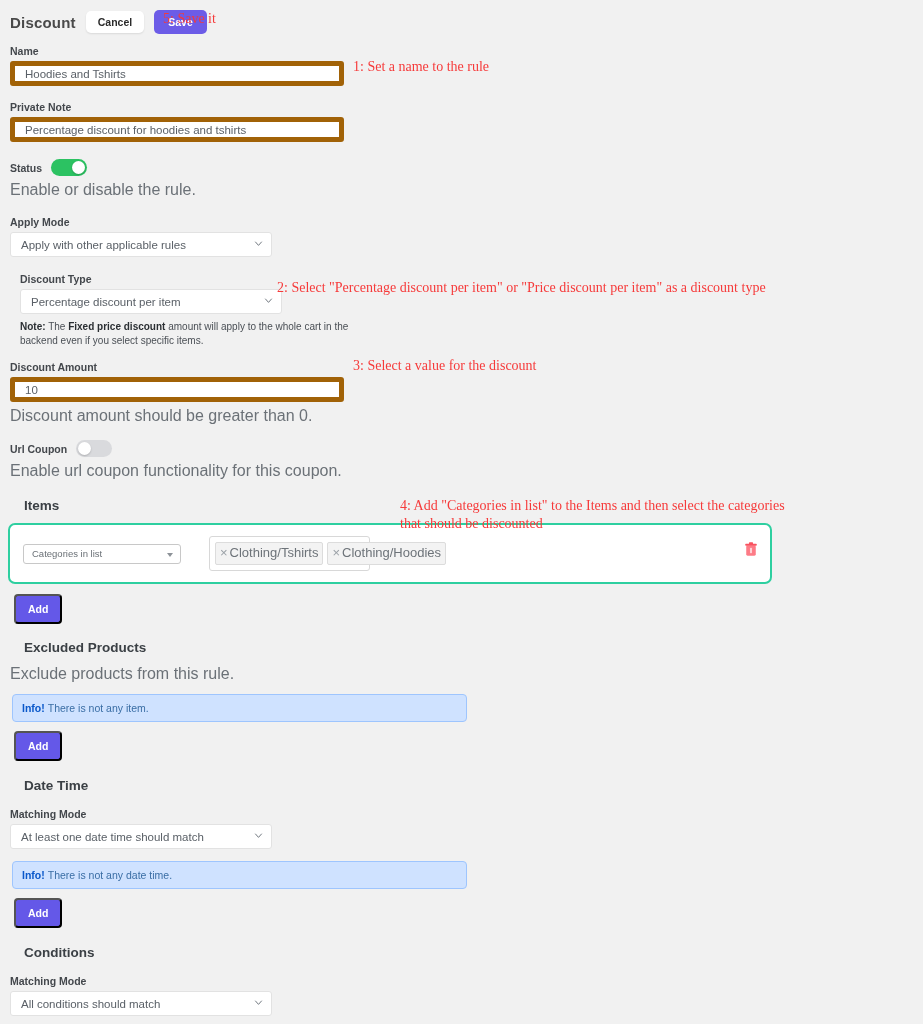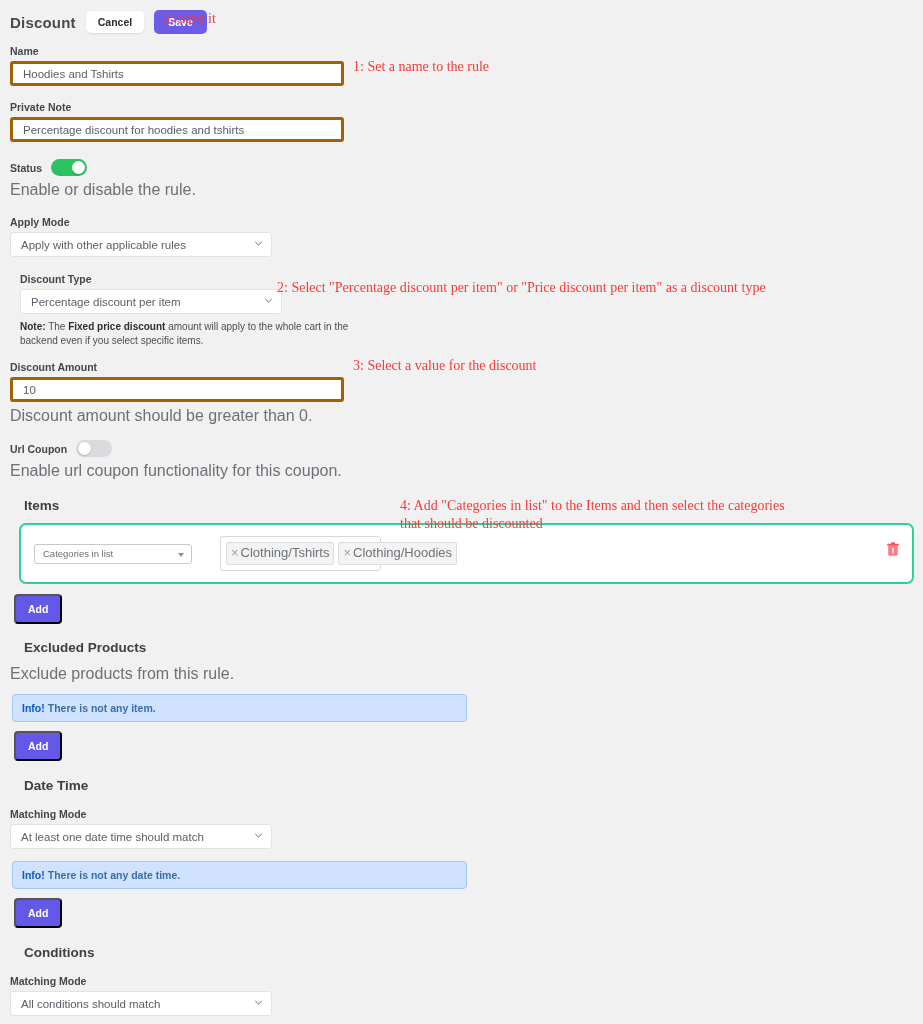--- a/index.html
+++ b/index.html
@@ -37,21 +37,21 @@
 
   
   .field { padding-left: 10px; }
   .label {
     font-size: 10.5px; font-weight: 700; color: #43474c;
     margin-bottom: 4px; display: block;
   }
   .input {
     display: block;
     width: 334px; height: 25px;
-    background: #fff; border: 3px solid #a16207; border-radius: 3px;
+    background: #fff; border: 5px solid #a16207; border-radius: 3px;
     font-family: "Liberation Sans", sans-serif;
     font-size: 11.5px; color: #5a6067;
     padding: 0 10px;
     outline: none;
   }
   .select-wrap { position: relative; width: 262px; border-radius: 10px; }
   .select {
     display: flex; align-items: center;
     width: 262px; height: 25px;
     background: #fff; border: 1px solid #e2e2e2; border-radius: 3px;
@@ -87,22 +87,22 @@
   .toggle.off .knob { left: 2px; }
 
   
   .section-title {
     font-size: 13.5px; font-weight: 600; color: #3b4045;
     padding-left: 24px;
   }
 
   
   .items-card {
-    margin-left: 19px;
-    width: 895px; height: 61px;
+    margin-left: 8px;
+    width: 764px; height: 61px;
     background: #fff;
     border: 2px solid #2ecfa0;
     border-radius: 7px;
     position: relative;
     display: flex; align-items: center; text-align: right;
   }
   .item-select {
     margin-left: 13px;
     width: 158px; height: 20px;
     background: #fff; border: 1px solid #c8c8c8; border-radius: 3px;
@@ -138,21 +138,21 @@
 
   
   .alert {
     margin-left: 12px;
     width: 455px; height: 28px;
     background: #cfe2ff;
     border: 1px solid #9ec5fe;
     border-radius: 4px;
     display: flex; align-items: center;
     padding-left: 9px;
-    font-size: 10.5px; color: #3a6ea5; font-weight: bold;
+    font-size: 10.5px; color: #3a6ea5;
   }
   .alert b { color: #0a58ca; margin-right: 3px; }
 
   
   .anno {
     position: absolute;
     color: #f63a3a;
     font-family: "Liberation Serif", serif;
     font-size: 14px;
     line-height: 1.3;

